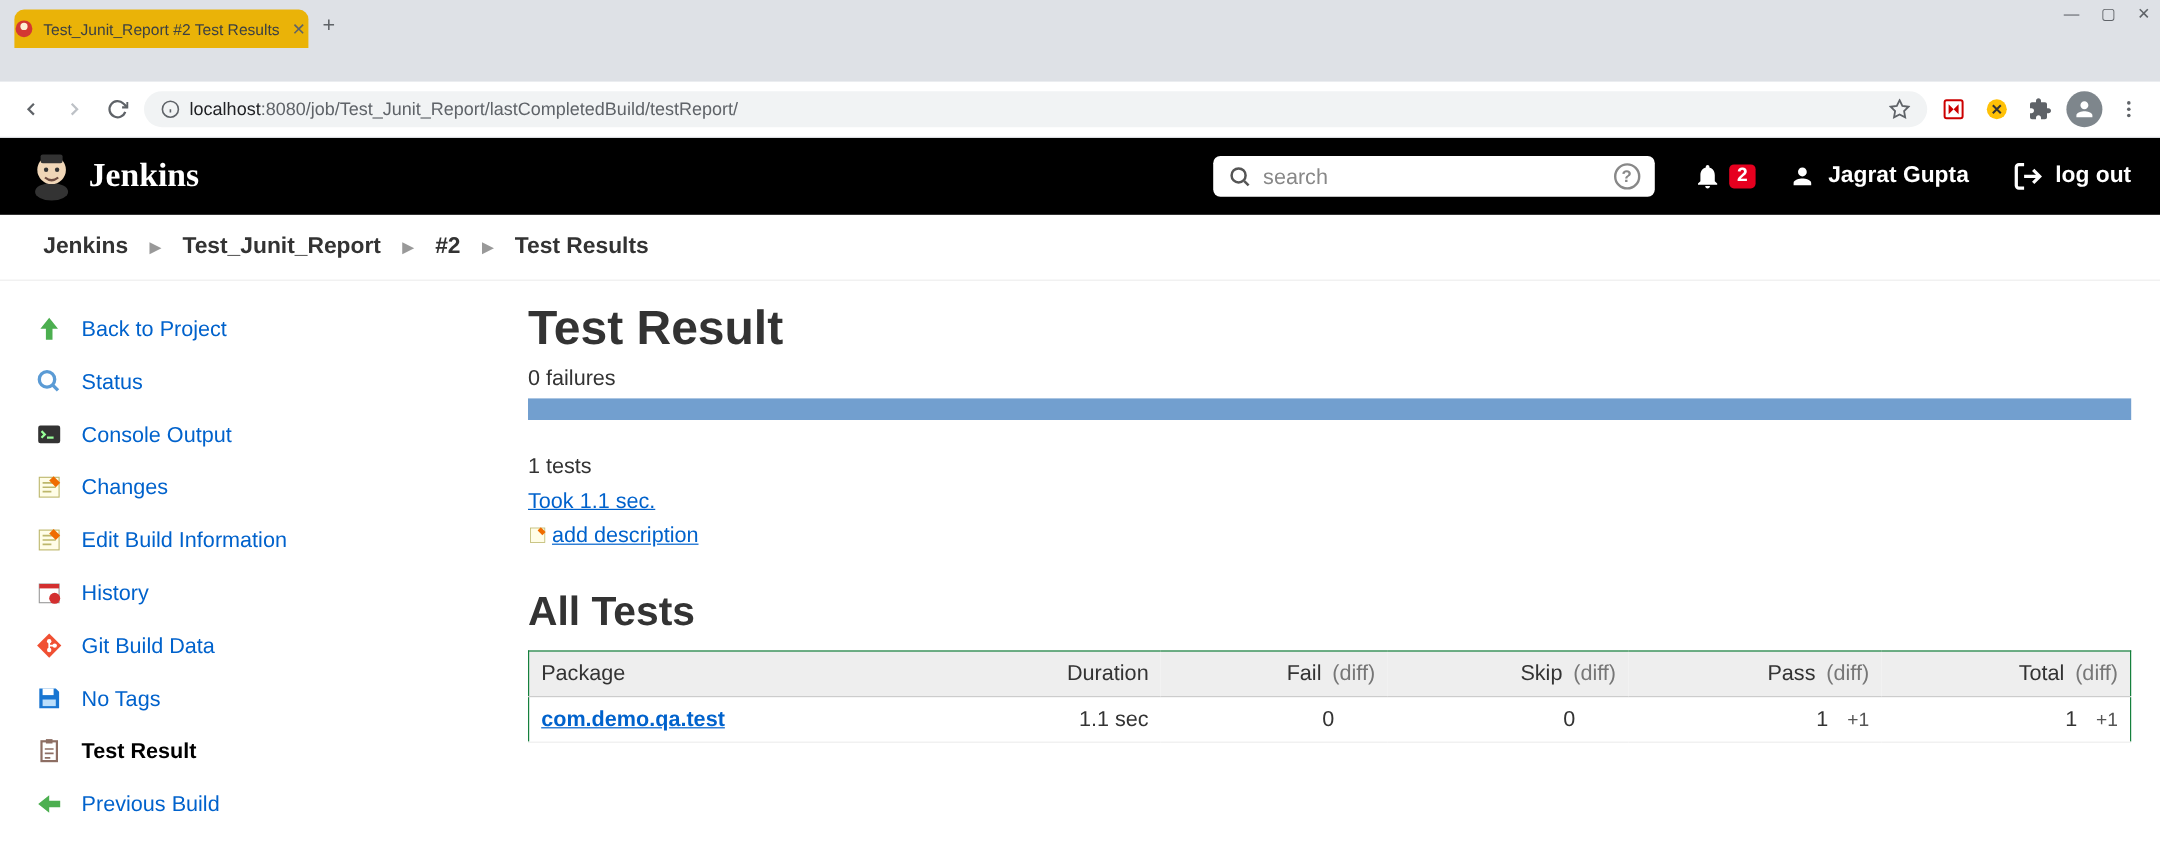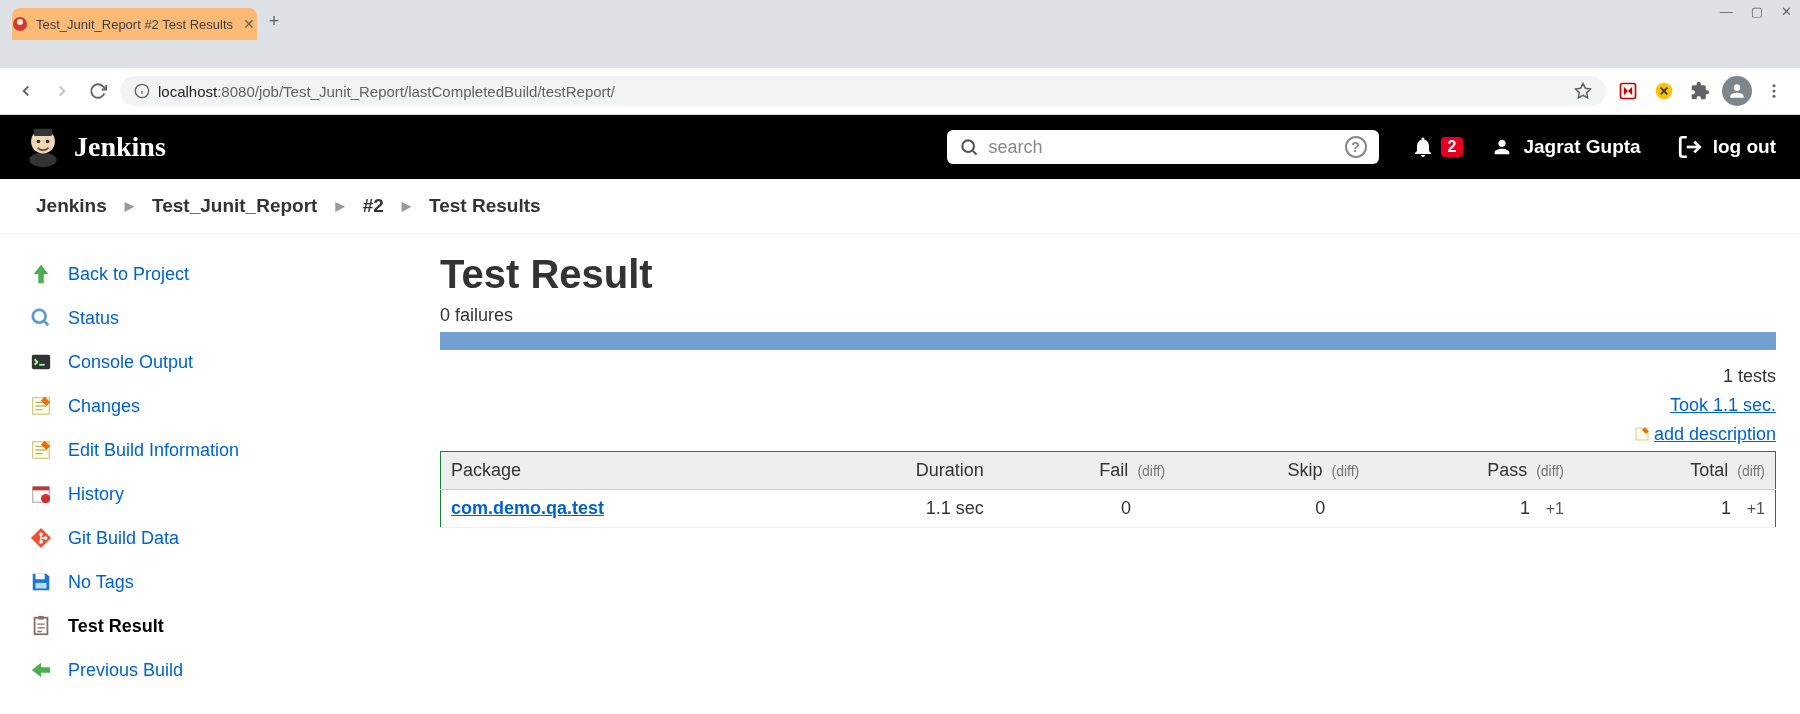--- a/index.html
+++ b/index.html
@@ -1,42 +1,42 @@
 <!DOCTYPE html>
 <html><head>
 <meta charset="utf-8">
 <style>
   * { box-sizing: border-box; margin: 0; padding: 0; }
   body { font-family: "Segoe UI", Arial, sans-serif; font-size: 16px; color: #333; background: #fff; width: 1800px; }
   
   
   .browser-chrome { background: #dee1e6; }
   .tab-strip { display: flex; align-items: flex-end; height: 40px; padding-left: 12px; }
-  .tab { display: flex; align-items: center; gap: 8px; background: #fdba74; padding: 8px 0; border-radius: 8px 8px 0 0; max-width: 280px; font-size: 13px; color: #3c4043; }
+  .tab { display: flex; align-items: center; gap: 8px; background: #eab308; padding: 8px 0; border-radius: 8px 8px 0 0; max-width: 280px; font-size: 13px; color: #3c4043; }
   .tab .favicon { width: 16px; height: 16px; }
   .tab-title { white-space: nowrap; overflow: hidden; text-overflow: ellipsis; flex: 1; }
   .tab-close { color: #5f6368; font-size: 14px; cursor: pointer; padding: 0 2px; }
   .new-tab { padding: 8px 12px; color: #5f6368; font-size: 18px; cursor: pointer; }
   .toolbar { display: flex; align-items: center; background: #fff; padding: 8px 12px; gap: 8px; border-bottom: 1px solid #dadce0; margin-top: 28px; }
   .nav-btn { width: 28px; height: 28px; display: flex; align-items: center; justify-content: center; color: #5f6368; cursor: pointer; border-radius: 50%; }
   .nav-btn.disabled { color: #bdc1c6; }
   .omnibox { flex: 1; display: flex; align-items: center; background: #f1f3f4; border-radius: 20px; padding: 6px 14px; gap: 8px; color: #5f6368; font-size: 15px; }
   .omnibox .url-host { color: #202124; }
   .omnibox .url-port { color: #5f6368; }
   .omnibox .url-path { color: #5f6368; }
   .tool-icon { width: 28px; height: 28px; display: flex; align-items: center; justify-content: center; color: #5f6368; cursor: pointer; }
   .avatar-circle { width: 30px; height: 30px; border-radius: 50%; background: #7e868c; display: flex; align-items: center; justify-content: center; }
   .win-controls { position: absolute; right: 8px; top: 4px; display: flex; gap: 18px; color: #5f6368; font-size: 13px; }
   
   
   .jenkins-header { background: #000; color: #fff; display: flex; align-items: center; padding: 8px 24px; height: 64px; gap: 12px; }
   .jenkins-logo { display: flex; align-items: center; gap: 12px; }
   .jenkins-logo-text { font-family: Georgia, serif; font-weight: bold; font-size: 28px; }
   .header-spacer { flex: 1; }
-  .search-box { background: #fff; border-radius: 6px; display: flex; align-items: center; padding: 6px 12px; width: 432px; gap: 10px; }
+  .search-box { background: #fff; border-radius: 6px; display: flex; align-items: center; padding: 6px 12px; width: 368px; gap: 10px; }
   .search-box input { border: none; outline: none; flex: 1; font-size: 18px; color: #333; background: transparent; }
   .search-box input::placeholder { color: #888; }
   .help-circle { width: 22px; height: 22px; border: 2px solid #888; border-radius: 50%; display: flex; align-items: center; justify-content: center; font-size: 14px; color: #888; font-weight: bold; }
   .bell-wrap { position: relative; display: flex; align-items: center; gap: 6px; cursor: pointer; }
   .notif-badge { background: #e6001f; color: #fff; padding: 1px 7px; border-radius: 4px; font-size: 16px; font-weight: bold; }
   .user-link { display: flex; align-items: flex-start; gap: 10px; color: #fff; text-decoration: none; font-size: 19px; font-weight: 600; margin-left: 16px; cursor: pointer; }
   .logout-link { display: flex; align-items: center; gap: 10px; color: #fff; text-decoration: none; font-size: 19px; font-weight: 600; margin-left: 24px; cursor: pointer; }
   
   
   .breadcrumb { display: flex; align-items: center; gap: 18px; padding: 16px 36px; font-size: 19px; font-weight: 600; border-bottom: 1px solid #eee; }
@@ -47,30 +47,30 @@
   .content { display: flex; }
   .sidebar { width: 440px; padding: 18px 0 18px 20px; }
   .side-item { display: flex; align-items: center; gap: 14px; padding: 9px 8px; font-size: 18px; color: #0062cc; cursor: pointer; }
   .side-item.active { font-weight: 700; color: #000; }
   .side-icon { width: 26px; height: 26px; display: flex; align-items: center; justify-content: center; flex-shrink: 0; }
   
   .main { flex: 1; padding: 18px 24px 18px 0; }
   .page-title { font-size: 40px; font-weight: 700; margin-bottom: 8px; }
   .fail-text { font-size: 18px; color: #333; margin-bottom: 6px; }
   .result-bar { height: 18px; background: #729fcf; width: 100%; }
-  .meta-right { text-align: right; margin-top: 12px; font-size: 18px; line-height: 1.6; }
+  .meta-right { margin-top: 24px; font-size: 18px; line-height: 1.6; }
   .meta-right a { color: #0062cc; text-decoration: underline; cursor: pointer; }
   .add-desc { display: inline-flex; align-items: center; gap: 4px; }
   
   .section-title { font-size: 34px; font-weight: 700; margin-top: 28px; margin-bottom: 12px; }
   
   table.tests { width: 100%; border-collapse: collapse; border: 1px solid #15803d; font-size: 18px; }
   table.tests th { background: #eee; text-align: right; padding: 8px 10px; font-weight: 400; border-bottom: 1px solid #ccc; }
   table.tests th:first-child { text-align: left; }
-  table.tests th .diff { color: #777; font-size: 14px; margin-left: 4px; }
+  table.tests th .diff { color: #777; font-size: 18px; margin-left: 4px; }
   table.tests td { padding: 8px 10px; text-align: right; border-bottom: 1px solid #eee; }
   table.tests td:first-child { text-align: left; }
   table.tests td a { color: #0062cc; text-decoration: underline; font-weight: 600; cursor: pointer; }
   table.tests td .diff { color: #555; font-size: 16px; margin-left: 10px; display: inline-block; min-width: 24px; }
 </style>
 </head>
 <body>
 
 <div class="browser-chrome">
   <div class="win-controls">
@@ -313,20 +313,21 @@
       <div><a>Took 1.1 sec.</a></div>
       <div class="add-desc">
         <svg width="16" height="16" viewBox="0 0 24 24">
             <rect x="3" y="3" width="18" height="18" fill="#fffde7" stroke="#bdb76b"></rect>
             <path d="M16 2 L22 8 L18 12 L12 6 Z" fill="#ef6c00"></path>
           </svg>
         <a>add description</a>
       </div>
     </div>
 
+    <h2 class="section-title">All Tests</h2>
     <table class="tests">
       <thead>
         <tr>
           <th>Package</th>
           <th>Duration</th>
           <th><span>Fail</span> <span class="diff">(diff)</span></th>
           <th><span>Skip</span> <span class="diff">(diff)</span></th>
           <th><span>Pass</span> <span class="diff">(diff)</span></th>
           <th><span>Total</span> <span class="diff">(diff)</span></th>
         </tr>

